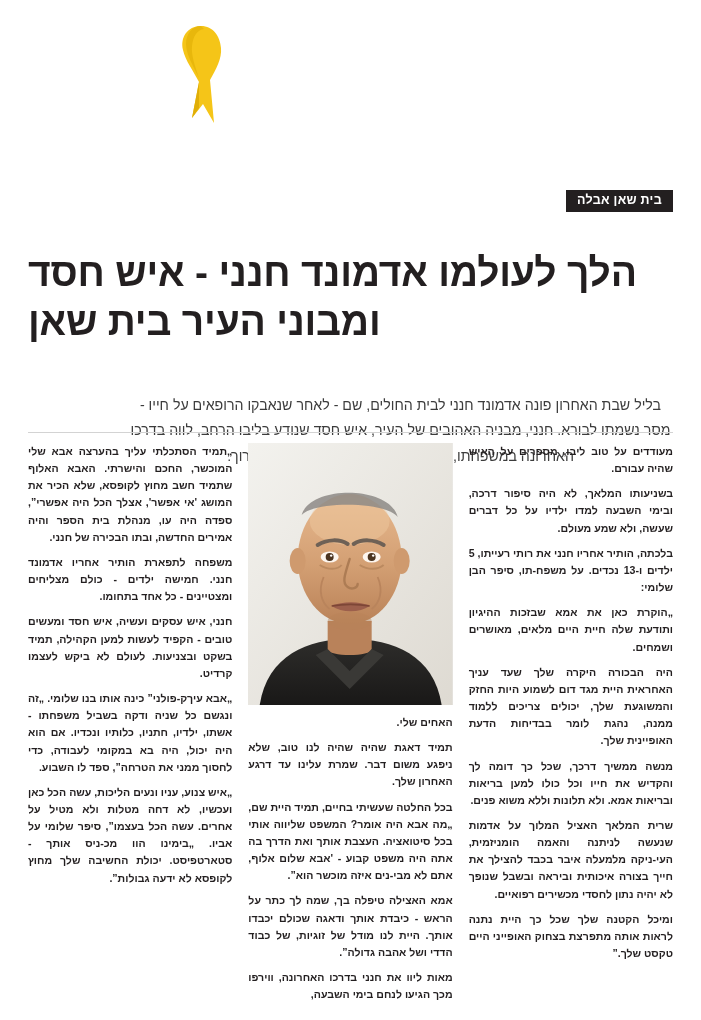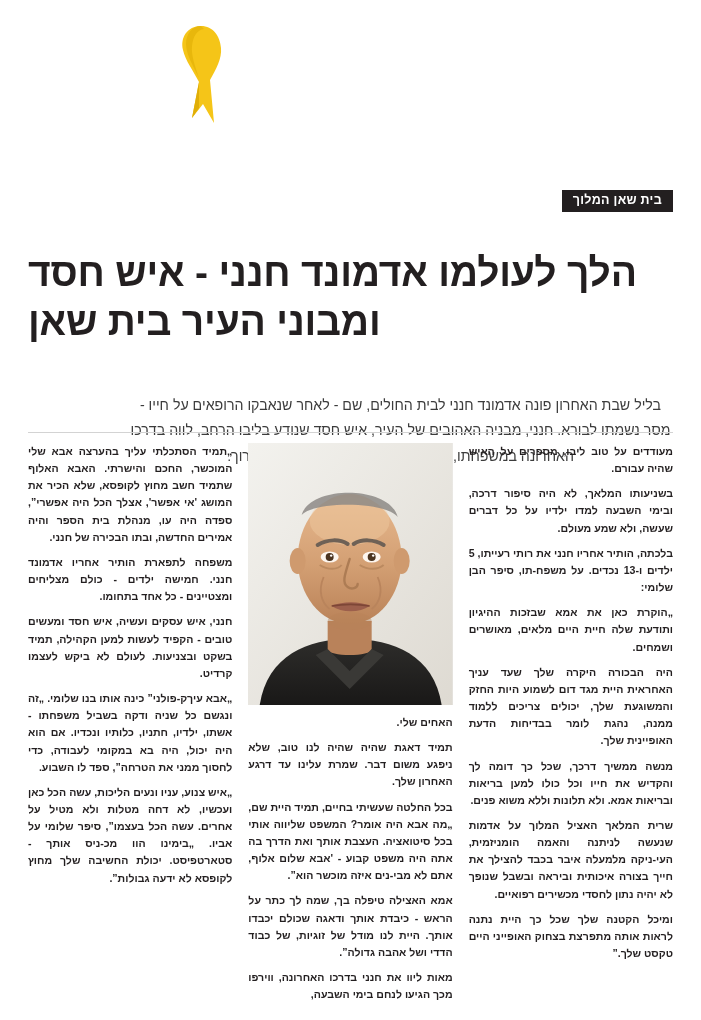--- a/index.html
+++ b/index.html
@@ -120,21 +120,21 @@
 <div class="page">
 
   <div class="ribbon-wrap" style="justify-content:center;">
     <svg class="ribbon" width="70" height="105" viewBox="0 0 70 105" style="margin-right:300px;">
       <path d="M35 4 C21 4 14 16 17 28 C19 38 28 50 33 60 L26 96 L37 82 L48 101 L44 58 C50 47 56 37 55 26 C54 14 47 4 35 4 Z" fill="#f5c518"></path>
       <path d="M35 4 C26 4 20 12 20 22 C20 32 27 44 33 56 C29 44 25 33 26 24 C27 14 31 8 38 7 Z" fill="#e8b70c"></path>
       <path d="M33 60 L26 96 L33 86 Z" fill="#e0ae08"></path>
     </svg>
   </div>
 
-  <div class="section-tag">בית שאן המלוך</div>
+  <div class="section-tag">בית שאן אבלה</div>
 
   <h1 class="headline">הלך לעולמו אדמונד חנני - איש חסד ומבוני העיר בית שאן</h1>
 
   <div class="standfirst">בליל שבת האחרון פונה אדמונד חנני לבית החולים, שם - לאחר שנאבקו הרופאים על חייו - מסר נשמתו לבורא. חנני, מבניה האהובים של העיר, איש חסד שנודע בליבו הרחב, לווה בדרכו האחרונה במשפחתו, ובמאות מחבריו ואוהביו. יהי זכרו ברוך.</div>
 
   <div class="rule"></div>
 
   <div class="columns clip">
 
     <div class="col right">

